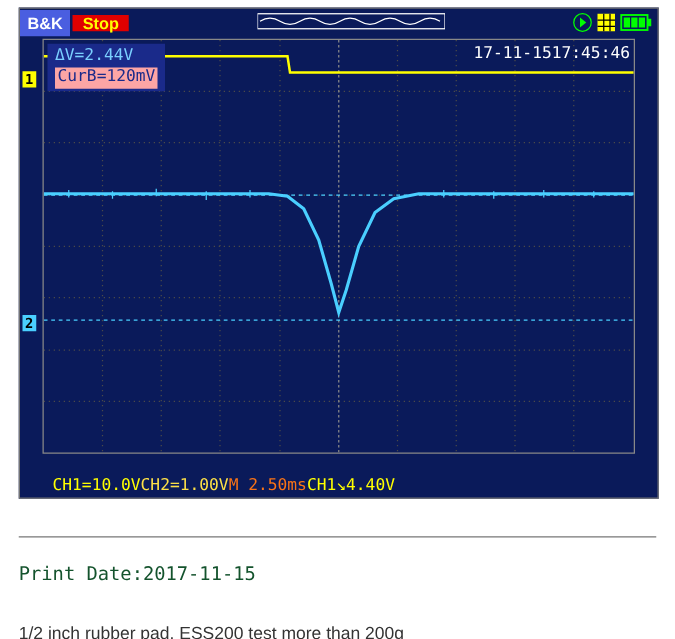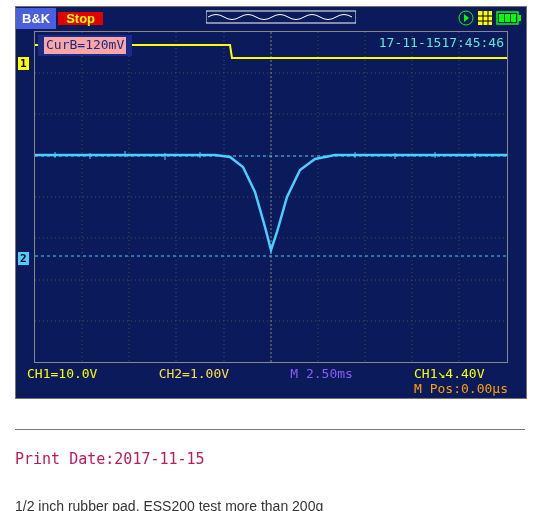--- a/index.html
+++ b/index.html
@@ -5,27 +5,27 @@
   body{margin:0;background:#fff;font-family:Arial,sans-serif;width:540px}
   .scope{margin:6px 15px 0;width:510px;height:391px;background:#0a1a5a;border:1px solid #737373;position:relative;overflow:hidden}
   .topbar{height:22px;display:flex;align-items:center;font:bold 13px/1 sans-serif}
   .brand{background:#4a5ee0;color:#fff;padding:4px 6px}
   .stop{background:#e00000;color:#ff0;padding:0 8px;margin-left:2px}
   .spacer{flex:1;text-align:center;color:#fff}
   .topicons{display:flex;gap:3px;padding-right:4px;align-items:center}
   .plot{position:absolute;left:18px;right:18px;top:24px;bottom:35px;border:1px solid #888}
   .plot svg{position:absolute;inset:0;width:100%;height:100%}
   .meas{position:absolute;left:3px;top:3px;background:#1a2a8a;color:#7acfff;font:13px/1.3 monospace;padding:2px 6px}
-  .ts{position:absolute;right:3px;top:3px;color:#5eead4;font:13px monospace}
-  .bot{position:absolute;left:11px;right:18px;bottom:2px;display:flex;font:13px monospace;justify-content:space-between}
+  .ts{position:absolute;right:3px;top:3px;color:#ffffff;font:13px monospace}
+  .bot{position:absolute;left:26px;right:18px;bottom:2px;display:flex;font:13px monospace;justify-content:flex-start}
   .y{color:#ff0}.c{color:#fde047}.o{color:#ffa000}
   .marker{position:absolute;left:2px;background:#ff0;color:#000;font:bold 11px monospace;padding:0 2px}
   .marker.c{background:#4acfff}
   hr{margin:30px 15px 20px;border:none;border-top:1px solid #777}
-  .pd{margin:0 15px 30px;font:15px monospace;color:#be185d}
+  .pd{margin:0 15px 30px;font:15px monospace;color:#14532d}
   .note{margin:0 15px;font:14px Arial;color:#333}
 </style>
 </head>
 <body>
 
 <div class="scope">
   <div class="topbar">
     <span class="brand">B&amp;K</span>
     <span class="stop">Stop</span>
     <span class="spacer">
@@ -89,31 +89,31 @@
           <line x1="90" y1="119" x2="90" y2="125"></line>
           <line x1="130" y1="121" x2="130" y2="128"></line>
           <line x1="165" y1="120" x2="165" y2="126"></line>
         <line x1="320" y1="120" x2="320" y2="126"></line>
           <line x1="360" y1="121" x2="360" y2="127"></line>
           <line x1="400" y1="120" x2="400" y2="126"></line>
           <line x1="440" y1="121" x2="440" y2="126"></line>
       </g>
     </svg>
     <div class="meas">
+      <div>ΔV=2.44V</div>
       <div style="background:#fca5a5;color:#1a2a8a;padding:0 2px;display:inline-block">CurB=120mV</div>
     </div>
     <div class="ts">17-11-1517:45:46</div>
   </div>
 
   <div class="bot">
     <span class="y">CH1=10.0V</span>
     <span class="c">CH2=1.00V</span>
-    <span style="color:#8b5cf6">M 2.50ms</span>
+    <span style="color:#f97316">M 2.50ms</span>
     <span>
       <span class="y">CH1↘4.40V</span><br>
-      <span class="o">M Pos:0.00µs</span>
     </span>
   </div>
 </div>
 
 <hr>
 <p class="pd"><span>Print Date:</span><span>2017-11-15</span></p>
 <p class="note">1/2 inch rubber pad. ESS200 test more than 200g</p>
 
 </body></html>

